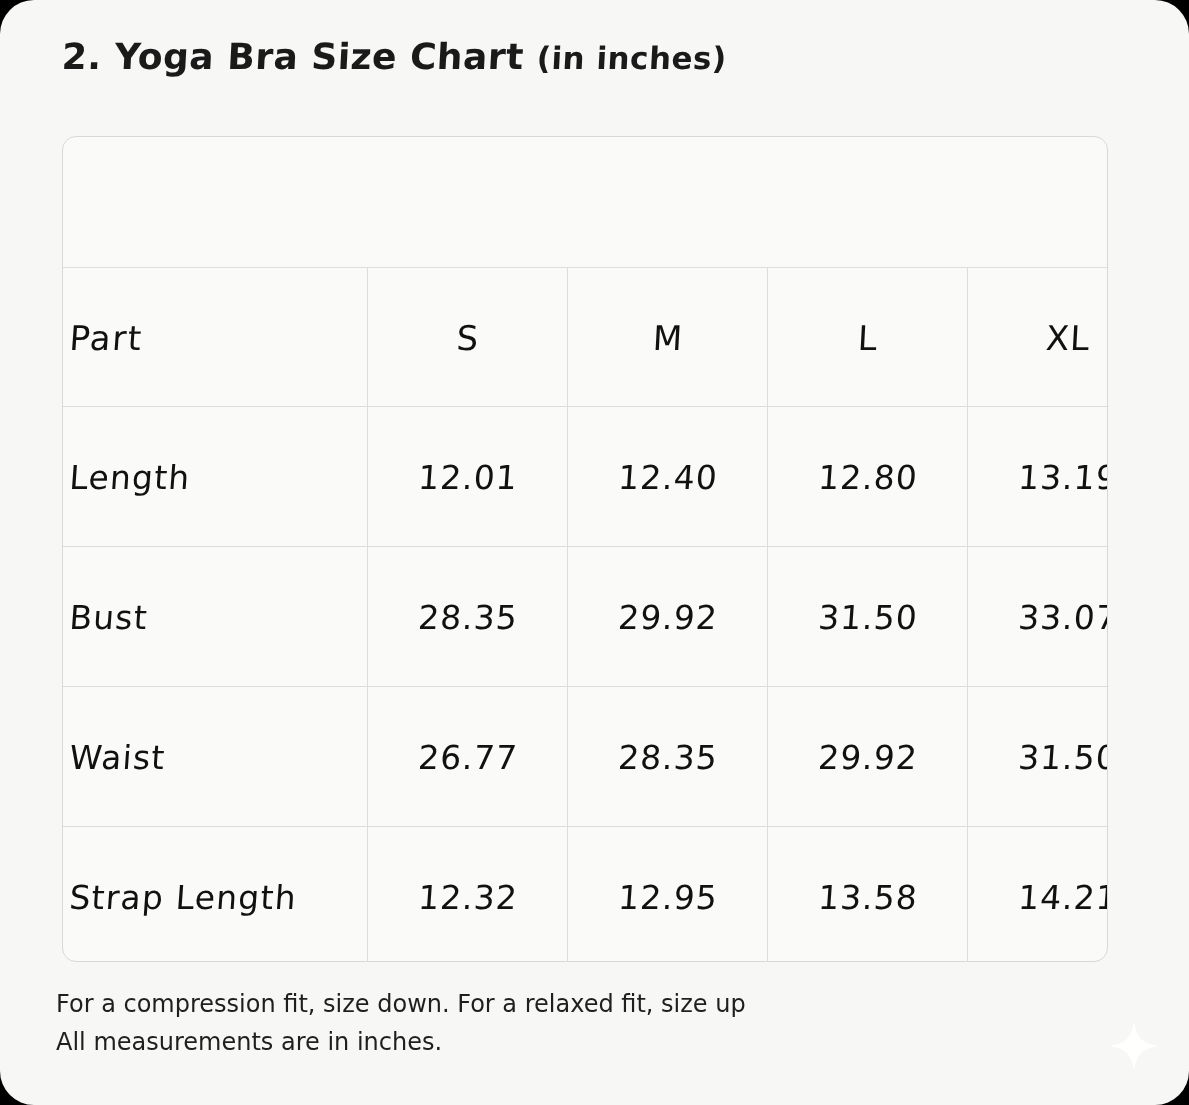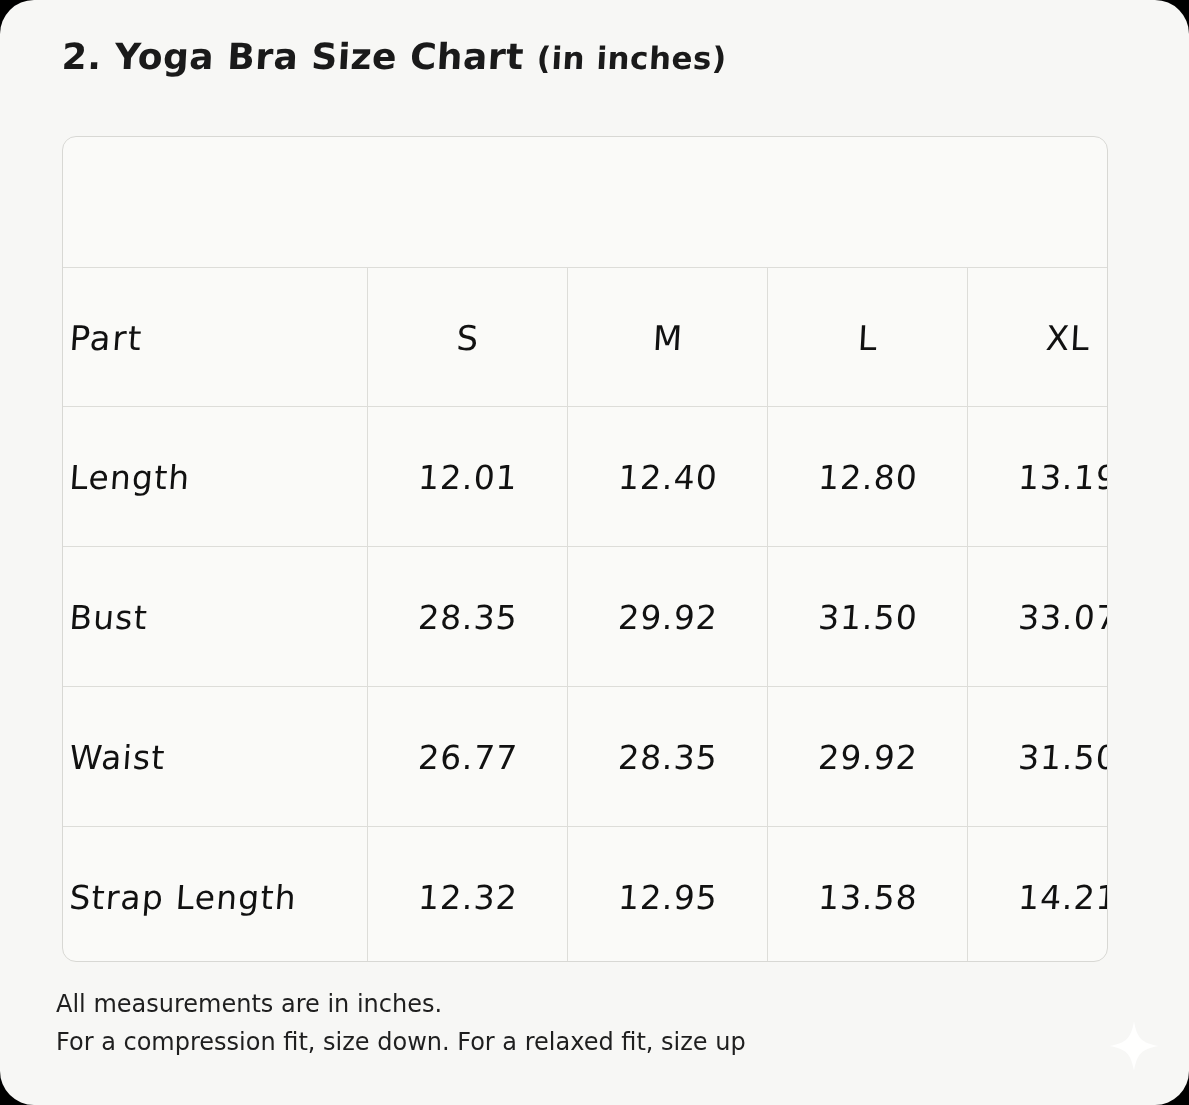--- a/index.html
+++ b/index.html
@@ -169,21 +169,21 @@
           <td class="val">12.32</td>
           <td class="val">12.95</td>
           <td class="val">13.58</td>
           <td class="val">14.21</td>
         </tr>
       </tbody>
     </table>
   </div>
 
   <div class="notes">
+    <div>For a compression fit, size down. For a relaxed fit, size up</div>
     <div>All measurements are in inches.</div>
-    <div>For a compression fit, size down. For a relaxed fit, size up</div>
   </div>
 
   <svg class="sparkle" viewBox="0 0 100 100">
     <path d="M50 4 C56 36 64 44 96 50 C64 56 56 64 50 96 C44 64 36 56 4 50 C36 44 44 36 50 4 Z" fill="#ffffff"></path>
   </svg>
 
 </div>
 
 </body></html>

